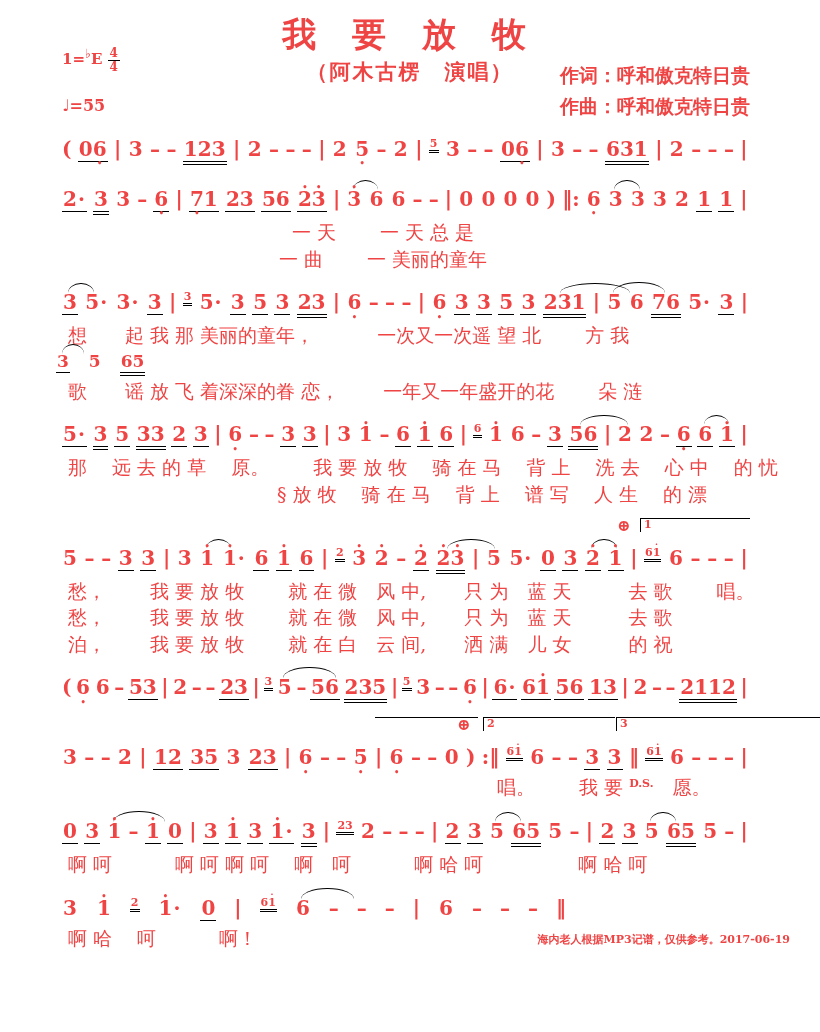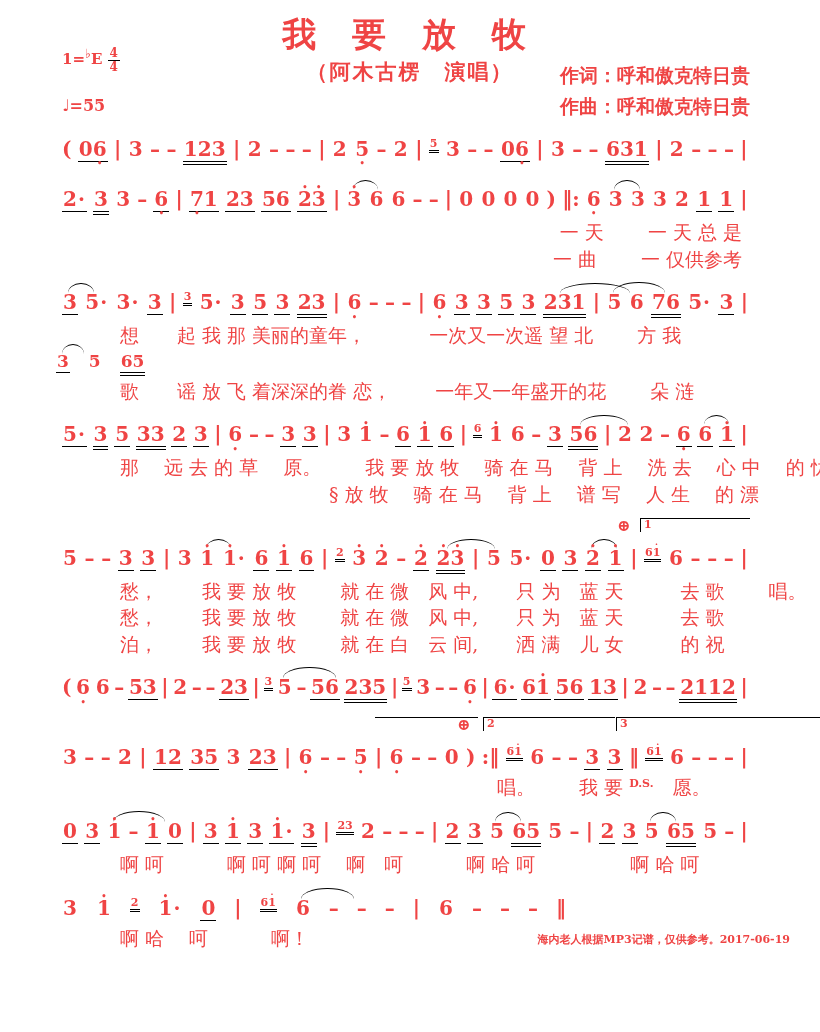--- a/index.html
+++ b/index.html
@@ -28,22 +28,22 @@
   .d{position:relative;display:inline-block;}
   .d.hi::before{content:"•";position:absolute;top:-0.70em;left:50%;transform:translateX(-50%);font-size:0.42em;}
   .d.lo::after{content:"•";position:absolute;bottom:-1.05em;left:50%;transform:translateX(-50%);font-size:0.42em;}
   .aug{padding:0 1px;}
   .arc::before{content:"";position:absolute;left:40%;top:-9px;width:160%;height:9px;
                border-top:1.7px solid #000;border-radius:50%/100% 100% 0 0;pointer-events:none;}
   .warc::before{content:"";position:absolute;left:40%;top:-10px;width:330%;height:10px;
                border-top:1.7px solid #000;border-radius:50%/100% 100% 0 0;pointer-events:none;}
   .bar,.dash{font-weight:bold;}
   
-  .lyr{font-size:19px;white-space:pre;padding-left:120px;line-height:1.4;}
-  .lyr.r{text-align:right;padding-right:78px;padding-left:0;}
+  .lyr{font-size:19px;white-space:pre;padding-left:68px;line-height:1.4;}
+  .lyr.r{text-align:center;padding-right:54px;padding-left:0;}
   .lyr sup{font-size:11px;font-weight:bold;}
   
   .annrow{position:relative;height:20px;}
   .coda{position:absolute;font-size:16px;font-weight:bold;top:1px;}
   .volta{position:absolute;top:3px;height:13px;border-top:1.6px solid #000;border-left:1.6px solid #000;
          font-size:11px;font-weight:bold;padding-left:3px;line-height:1;}
   .topline{position:absolute;top:3px;border-top:1.6px solid #000;height:1px;}
   .footer{text-align:right;padding-right:30px;margin-top:-26px;font-size:11px;font-weight:bold;}
 </style>
 </head>
@@ -137,21 +137,21 @@
           <span class="tok"><span class="d lo">6</span></span>
           <span class="tok arc"><span class="d">3</span></span>
           <span class="tok"><span class="d">3</span></span>
           <span class="tok"><span class="d">3</span></span>
           <span class="tok"><span class="d">2</span></span>
           <span class="tok u1"><span class="d">1</span></span>
           <span class="tok u1"><span class="d">1</span></span>
           <span class="bar">|</span>
         </div>
         <div class="lyr r">一 天　　 一 天 总 是</div>
-        <div class="lyr r">一 曲　　 一 仅供参考</div>
+        <div class="lyr r">一 曲　　 一 美丽的童年</div>
       </div>
       <div class="system">
         <div class="noterow">
           <span class="tok arc u1"><span class="d">3</span></span>
           <span class="tok"><span class="d">5</span><span class="aug">·</span></span>
           <span class="tok"><span class="d">3</span><span class="aug">·</span></span>
           <span class="tok u1"><span class="d">3</span></span>
           <span class="bar">|</span>
           <span class="tok grace"><span class="d">3</span></span>
           <span class="tok"><span class="d">5</span><span class="aug">·</span></span>

